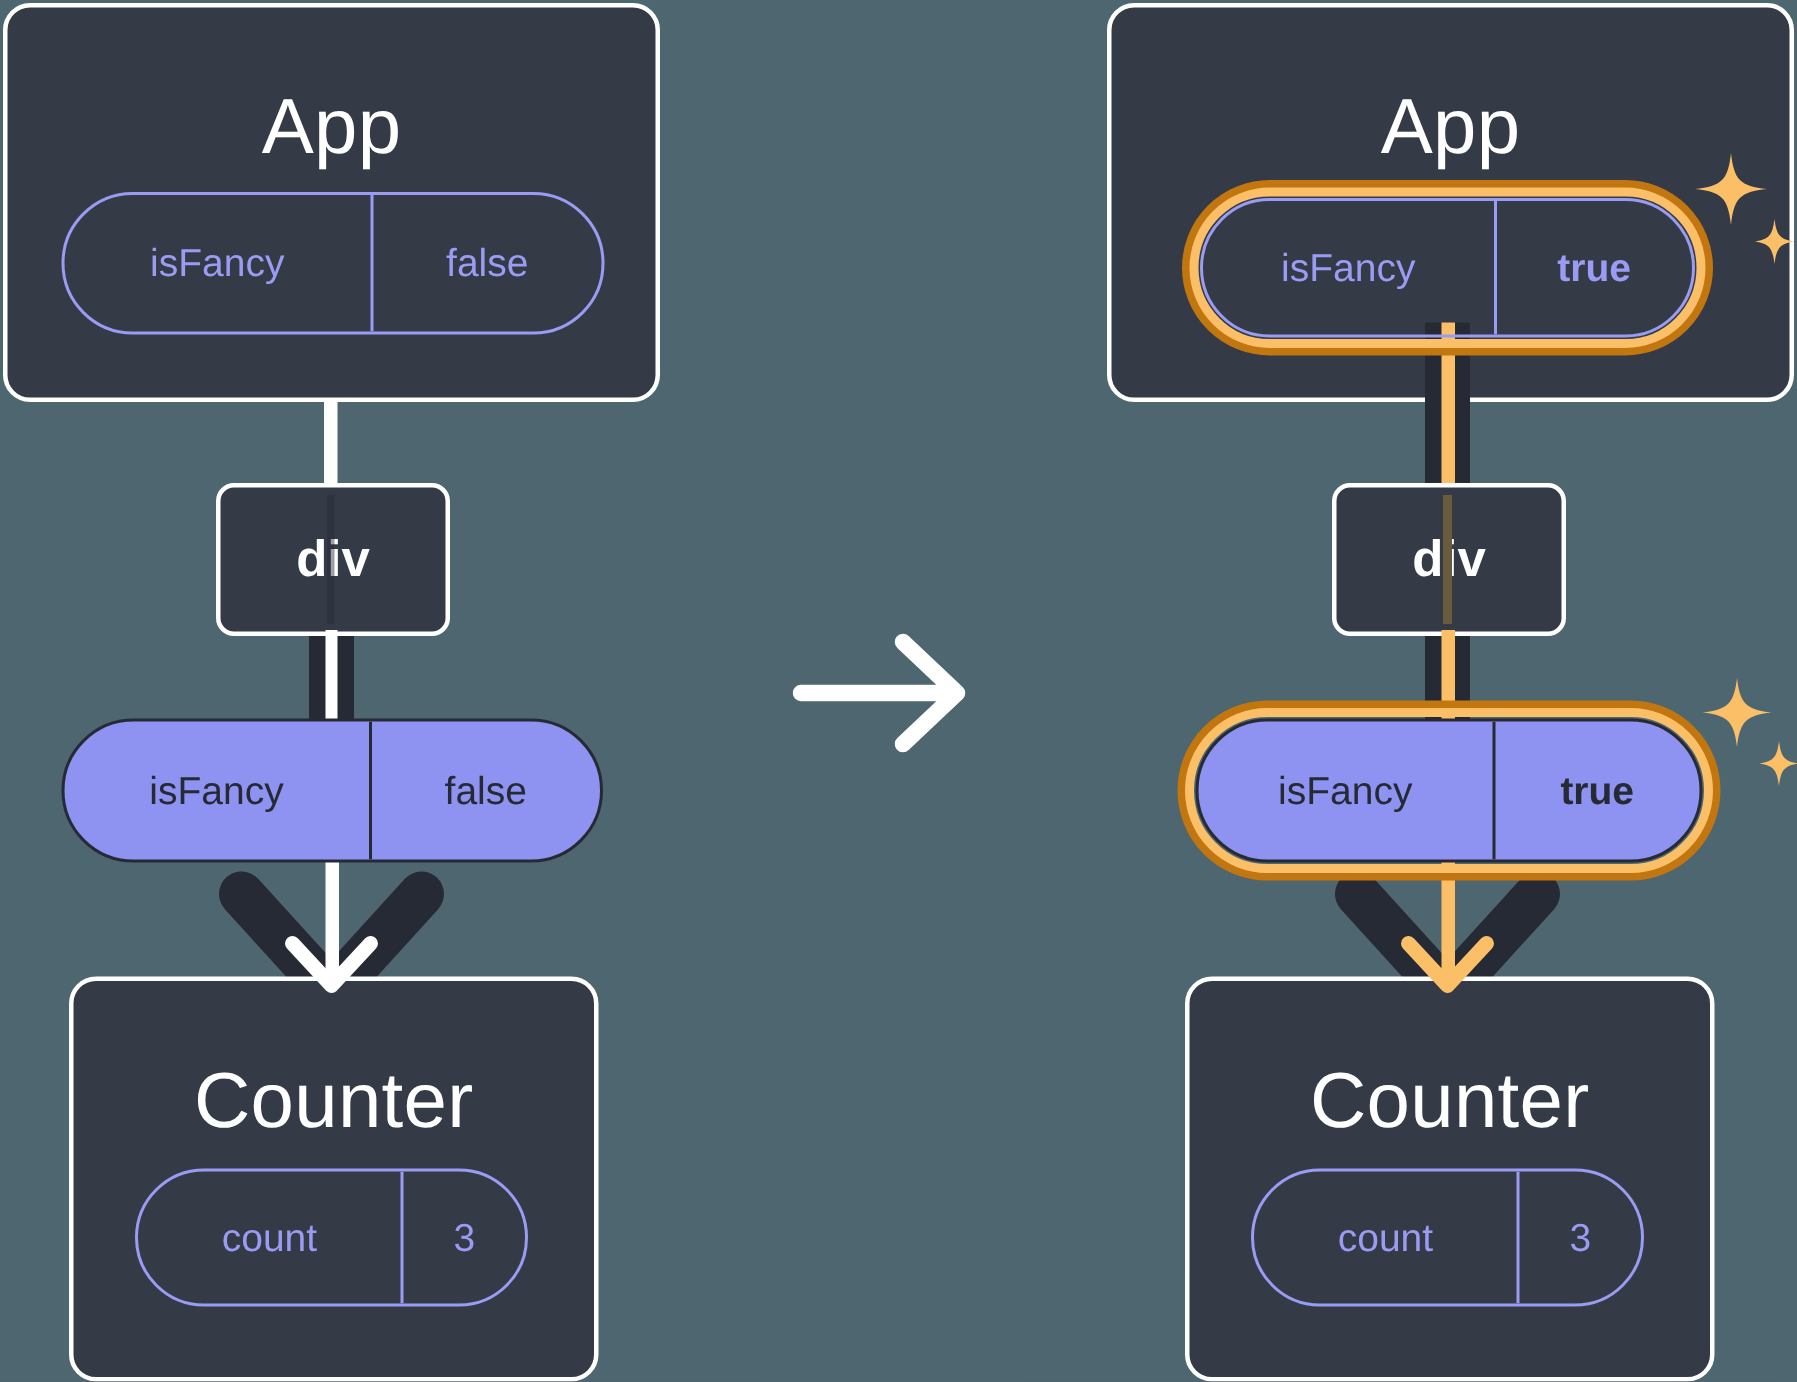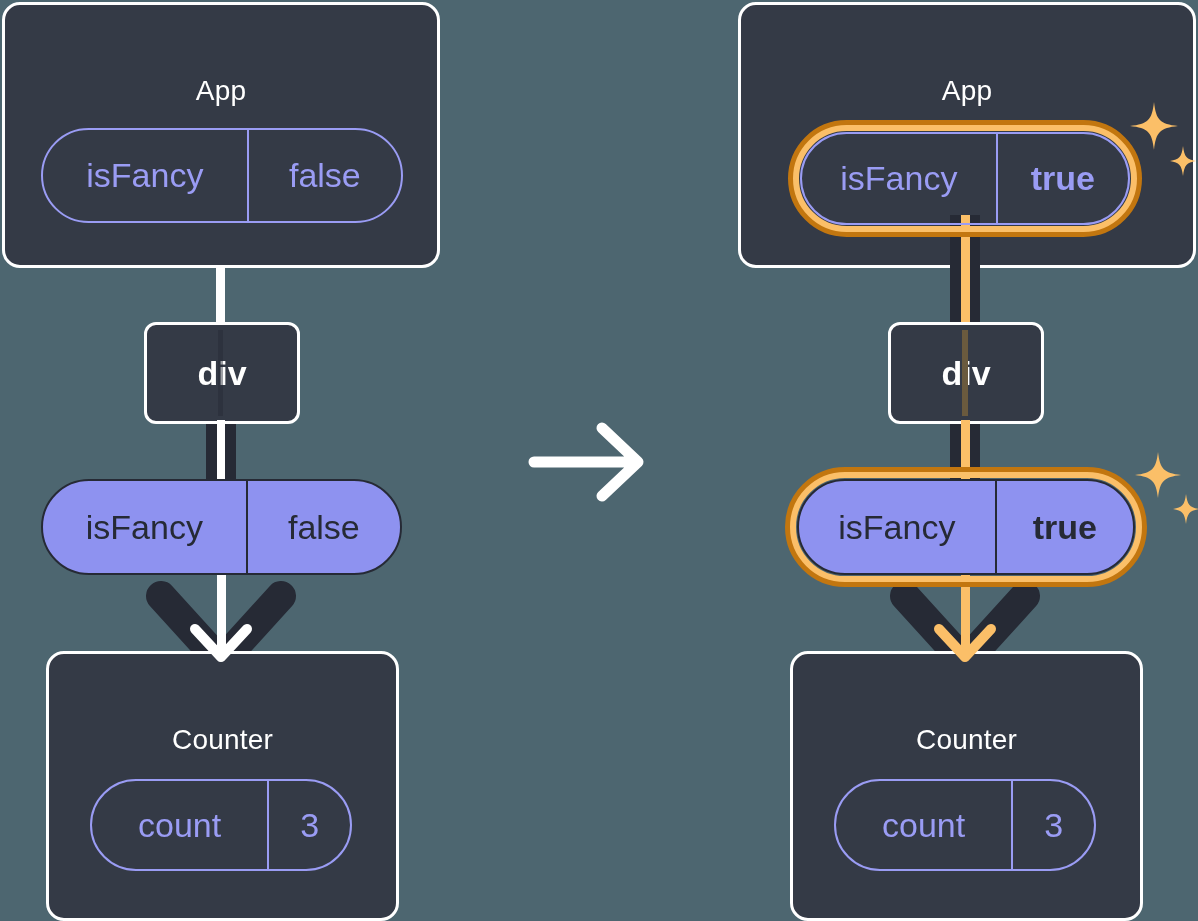--- a/index.html
+++ b/index.html
@@ -27,24 +27,23 @@
     border: 3px solid #ffffff;
     border-radius: 18px;
     box-sizing: border-box;
   }
   .panel-title {
     position: absolute;
     left: 0;
     right: 0;
     text-align: center;
     color: #ffffff;
-    font-size: 28px;
+    font-size: 52px;
     font-weight: 400;
     letter-spacing: 0.2px;
-    margin-top: 20px;
   }
   .divbox {
     position: absolute;
     background: #343a46;
     border: 3px solid #ffffff;
     border-radius: 12px;
     box-sizing: border-box;
     display: flex;
     align-items: center;
     justify-content: center;
@@ -61,21 +60,21 @@
     display: flex;
     align-items: stretch;
     border-radius: 999px;
     overflow: hidden;
   }
   .pill .cell {
     display: flex;
     align-items: center;
     justify-content: center;
     box-sizing: border-box;
-    font-size: 34px;
+    font-size: 26px;
     white-space: nowrap;
   }
   
   .pill.outline {
     border: 2px solid #9a9cf4;
     background: transparent;
   }
   .pill.outline .cell { color: #9a9cf4; }
   .pill.outline .cell.value {
     border-left: 2px solid #9a9cf4;

